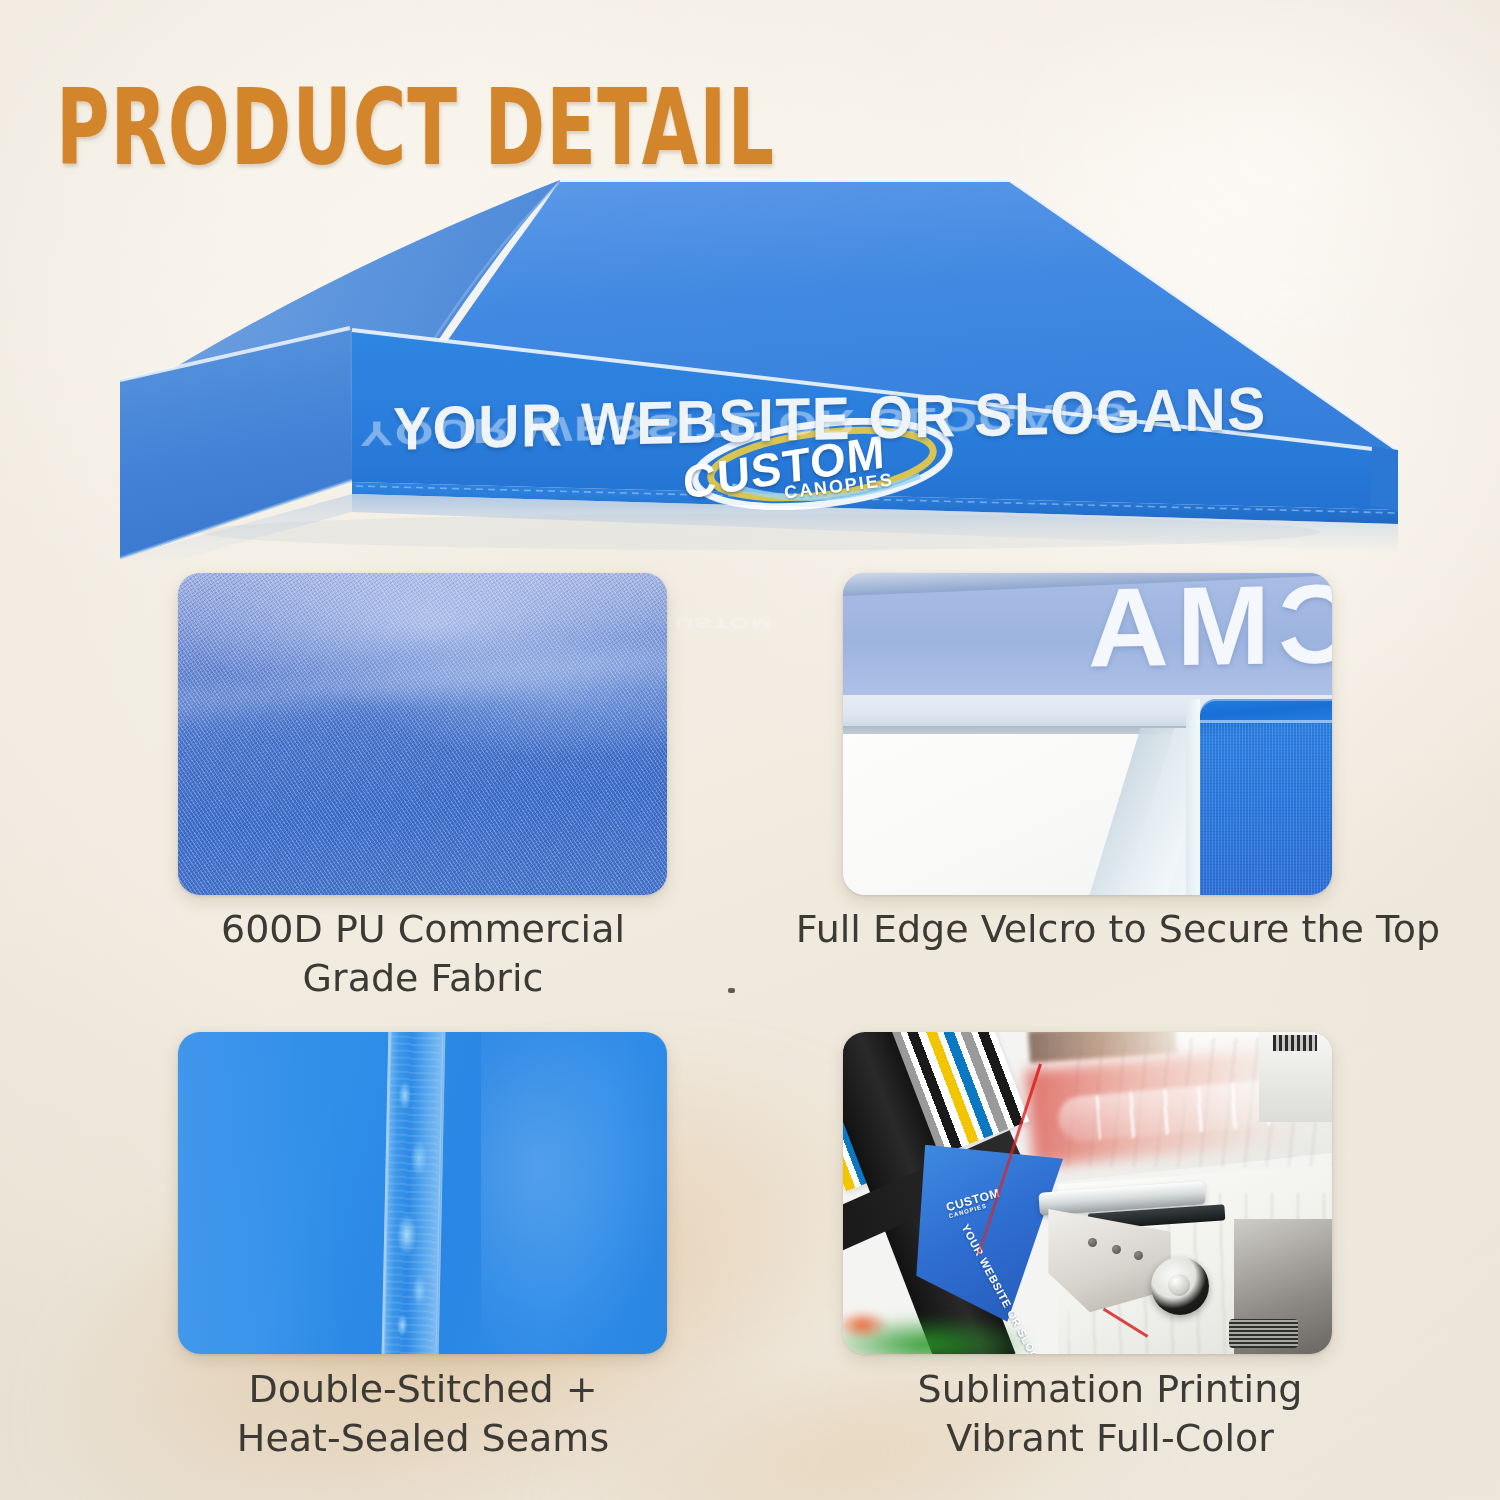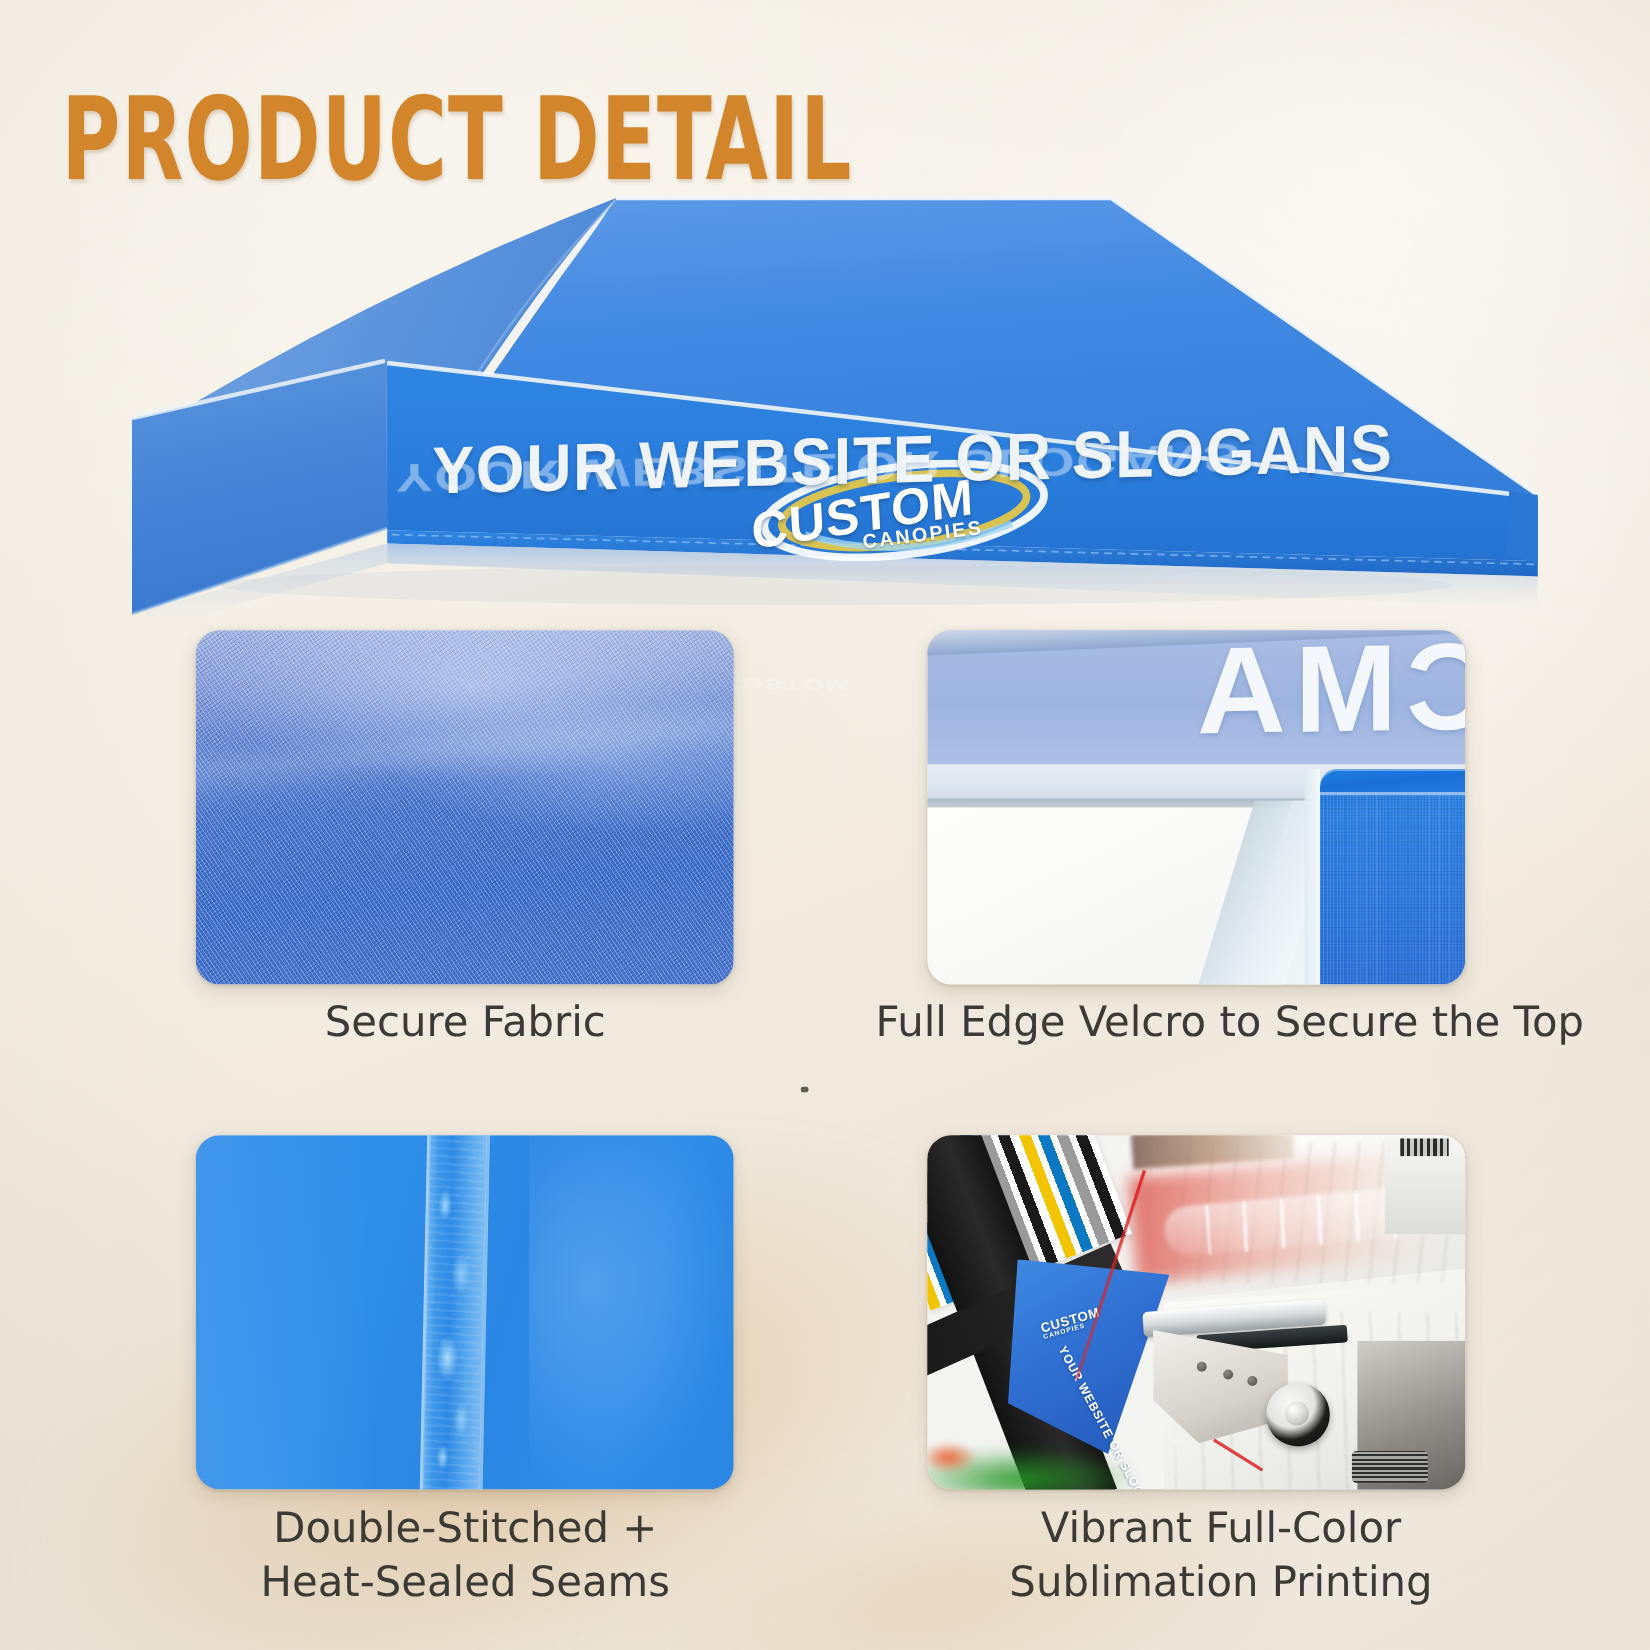--- a/index.html
+++ b/index.html
@@ -556,21 +556,22 @@
 
 <div class="grid">
 
   <div class="panel p1">
     <div class="fabric"></div>
     <div class="fabric-weave"></div>
     <div class="fabric-fold"></div>
     <div class="fabric-sheen"></div>
   </div>
   <div class="caption cap1">
-    <div>Secure Fabric</div>
+    <div>600D PU Commercial</div>
+    <div>Grade Fabric</div>
   </div>
 
   <div class="panel p2">
     <div class="v-white"></div>
     <div class="v-top"></div>
     <div class="v-topstrip"></div>
     <div class="v-letters">CMA</div>
     <div class="v-band"></div>
     <div class="v-seam"></div>
     <div class="v-fold"></div>
@@ -633,18 +634,18 @@
     <div class="pr-head"></div>
     <div class="pr-bolt" style="left:50%; top:64%;"></div>
     <div class="pr-bolt" style="left:55%; top:66%;"></div>
     <div class="pr-bolt" style="left:59.5%; top:68%;"></div>
     <div class="pr-wheel"></div>
     <div class="pr-wheelhub"></div>
     <div class="pr-laser"></div>
     <div class="pr-laser2"></div>
   </div>
   <div class="caption cap4">
+    <div>Sublimation Printing</div>
     <div>Vibrant Full-Color</div>
-    <div>Sublimation Printing</div>
   </div>
 </div>
 
 <div class="speck"></div>
 
 </body></html>

